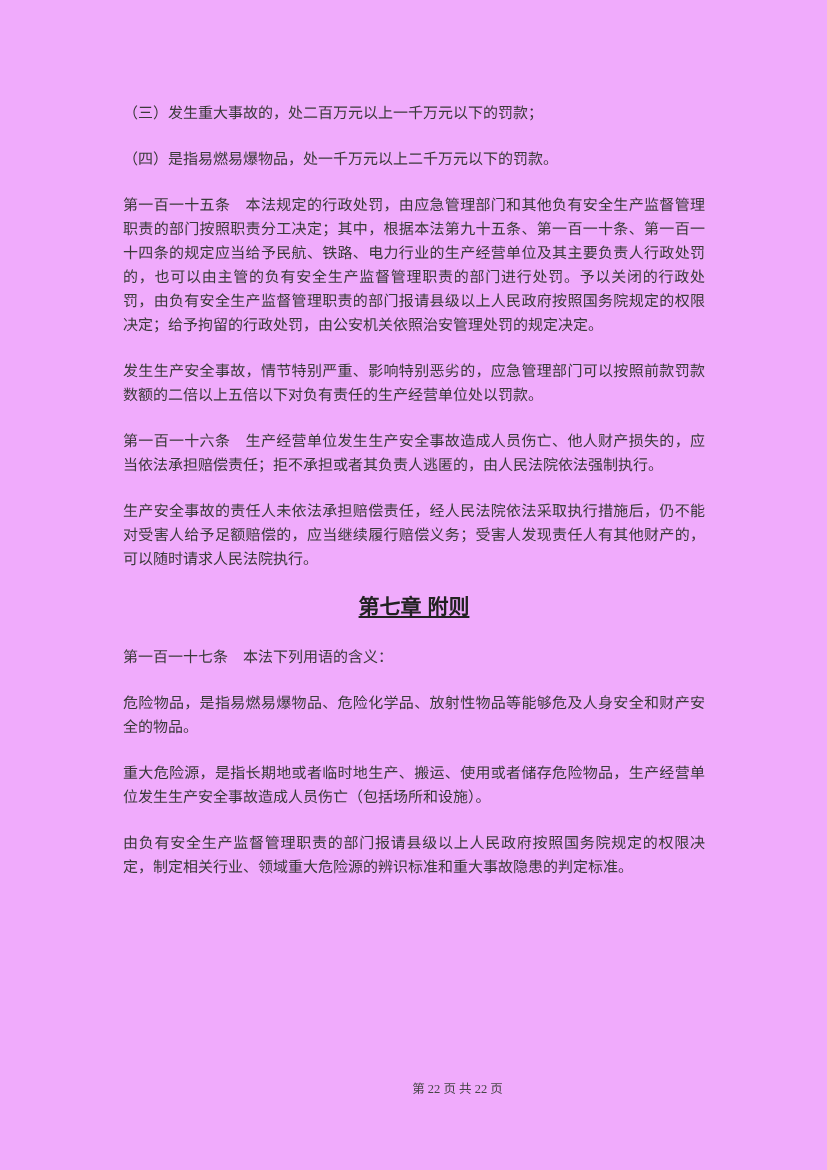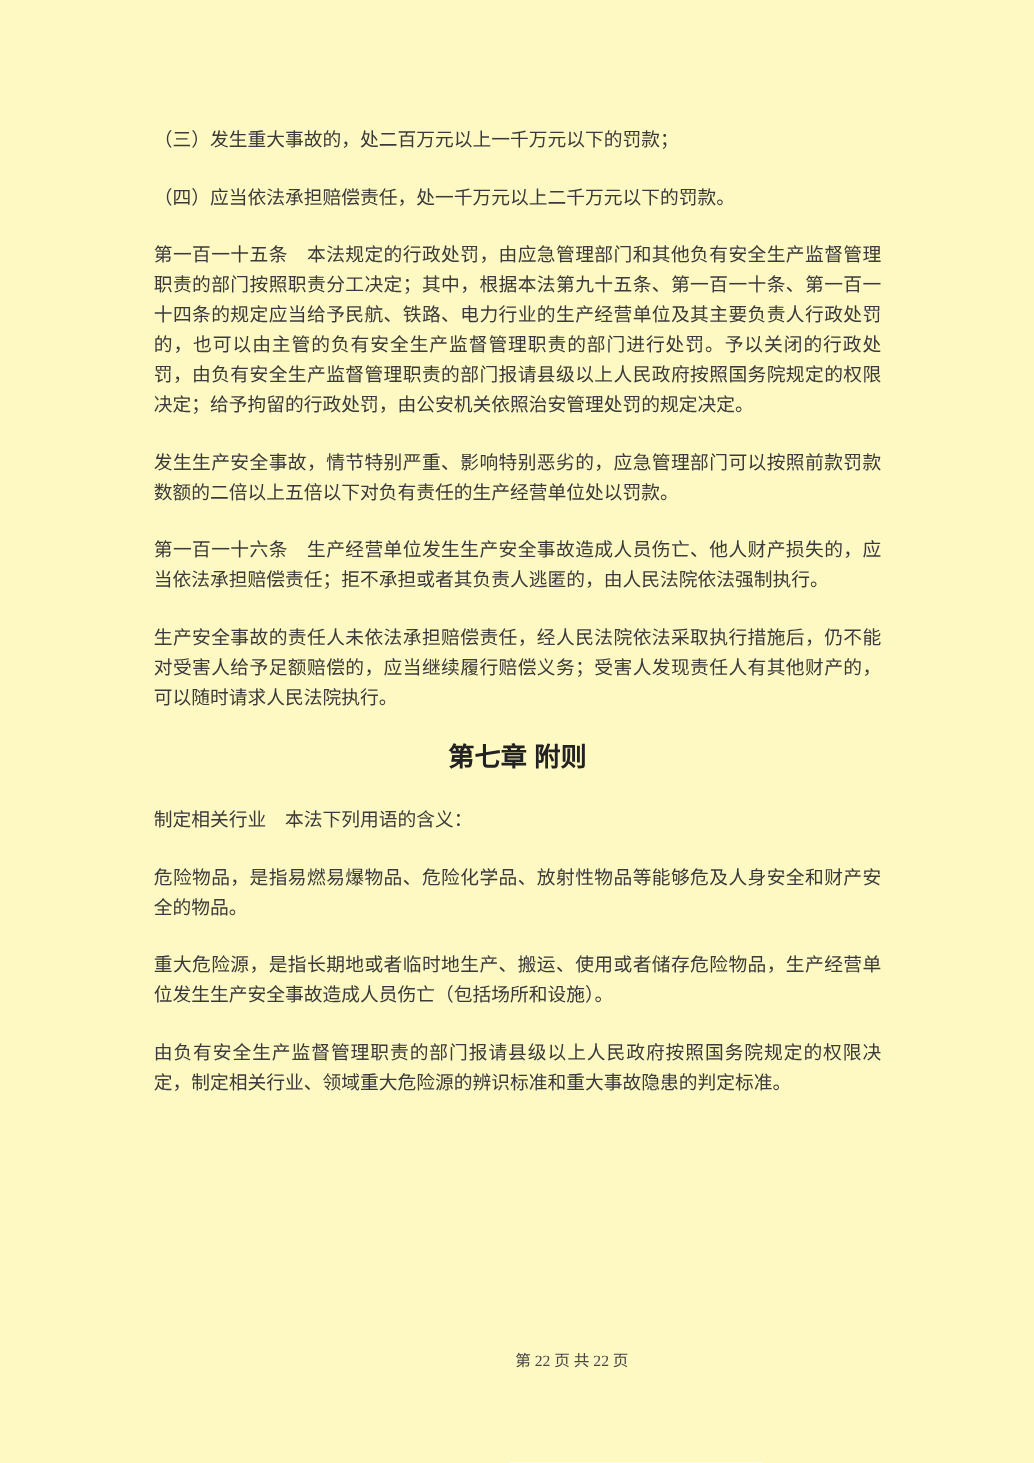--- a/index.html
+++ b/index.html
@@ -6,21 +6,21 @@
     margin: 0;
     padding: 0;
     background: #ffffff;
     font-family: "Liberation Serif", "DejaVu Serif", serif;
   }
   .page {
     position: relative;
     width: 827px;
     height: 1170px;
     margin: 0 auto;
-    background: #fef9c3;
+    background: #f0abfc;
     overflow: hidden;
   }
   .content {
     box-sizing: border-box;
     padding: 101px 122px 0 123px;
   }
   .para {
     margin: 0 0 22px 0;
     font-size: 15px;
     line-height: 24px;
@@ -31,47 +31,48 @@
     font-family: "Liberation Serif", "DejaVu Serif", serif;
   }
   .chapter {
     margin: 8px 0 24px 0;
     font-size: 21px;
     line-height: 28px;
     font-weight: 700;
     color: #222222;
     text-align: center;
     font-family: "Liberation Sans", "DejaVu Sans", sans-serif;
+    text-decoration: underline;
   }
   .footer {
     position: absolute;
     top: 1081px;
     left: 0;
     width: 100%;
     text-align: center;
     font-size: 12.5px;
     line-height: 16px;
     color: #454545;
     font-family: "Liberation Serif", "DejaVu Serif", serif;
     padding-left: 44px;
   }
 </style>
 </head>
 <body>
 
 <div class="page">
   <main class="content">
     <p class="para">（三）发生重大事故的，处二百万元以上一千万元以下的罚款；</p>
-    <p class="para">（四）应当依法承担赔偿责任，处一千万元以上二千万元以下的罚款。</p>
+    <p class="para">（四）是指易燃易爆物品，处一千万元以上二千万元以下的罚款。</p>
     <p class="para">第一百一十五条　本法规定的行政处罚，由应急管理部门和其他负有安全生产监督管理职责的部门按照职责分工决定；其中，根据本法第九十五条、第一百一十条、第一百一十四条的规定应当给予民航、铁路、电力行业的生产经营单位及其主要负责人行政处罚的，也可以由主管的负有安全生产监督管理职责的部门进行处罚。予以关闭的行政处罚，由负有安全生产监督管理职责的部门报请县级以上人民政府按照国务院规定的权限决定；给予拘留的行政处罚，由公安机关依照治安管理处罚的规定决定。</p>
     <p class="para">发生生产安全事故，情节特别严重、影响特别恶劣的，应急管理部门可以按照前款罚款数额的二倍以上五倍以下对负有责任的生产经营单位处以罚款。</p>
     <p class="para">第一百一十六条　生产经营单位发生生产安全事故造成人员伤亡、他人财产损失的，应当依法承担赔偿责任；拒不承担或者其负责人逃匿的，由人民法院依法强制执行。</p>
     <p class="para">生产安全事故的责任人未依法承担赔偿责任，经人民法院依法采取执行措施后，仍不能对受害人给予足额赔偿的，应当继续履行赔偿义务；受害人发现责任人有其他财产的，可以随时请求人民法院执行。</p>
     <h1 class="chapter">第七章 附则</h1>
-    <p class="para">制定相关行业　本法下列用语的含义：</p>
+    <p class="para">第一百一十七条　本法下列用语的含义：</p>
     <p class="para">危险物品，是指易燃易爆物品、危险化学品、放射性物品等能够危及人身安全和财产安全的物品。</p>
     <p class="para">重大危险源，是指长期地或者临时地生产、搬运、使用或者储存危险物品，生产经营单位发生生产安全事故造成人员伤亡（包括场所和设施）。</p>
     <p class="para">由负有安全生产监督管理职责的部门报请县级以上人民政府按照国务院规定的权限决定，制定相关行业、领域重大危险源的辨识标准和重大事故隐患的判定标准。</p>
   </main>
   <footer class="footer">
     <span>第 22 页 共 22 页</span>
   </footer>
 </div>
 
 </body></html>

